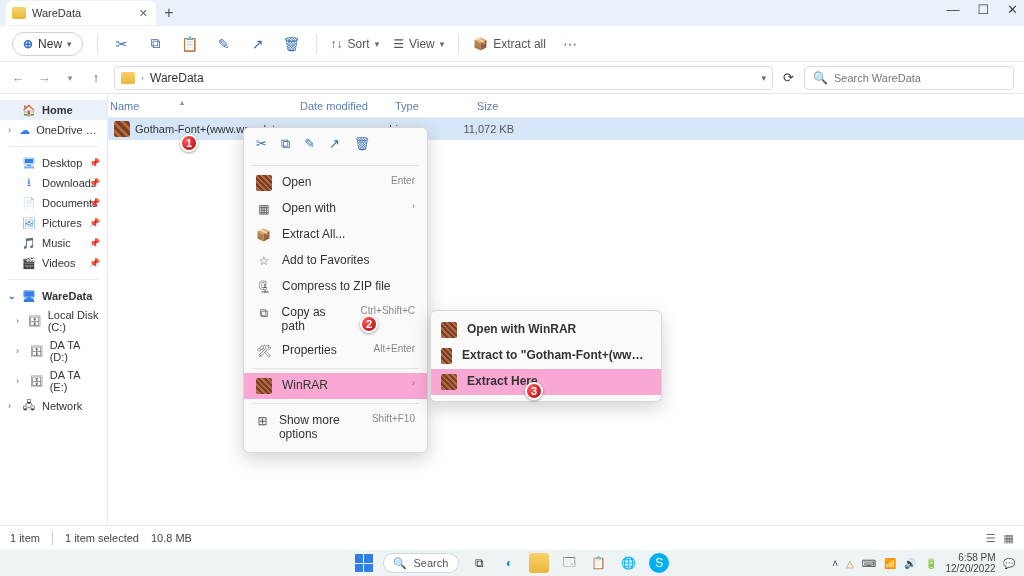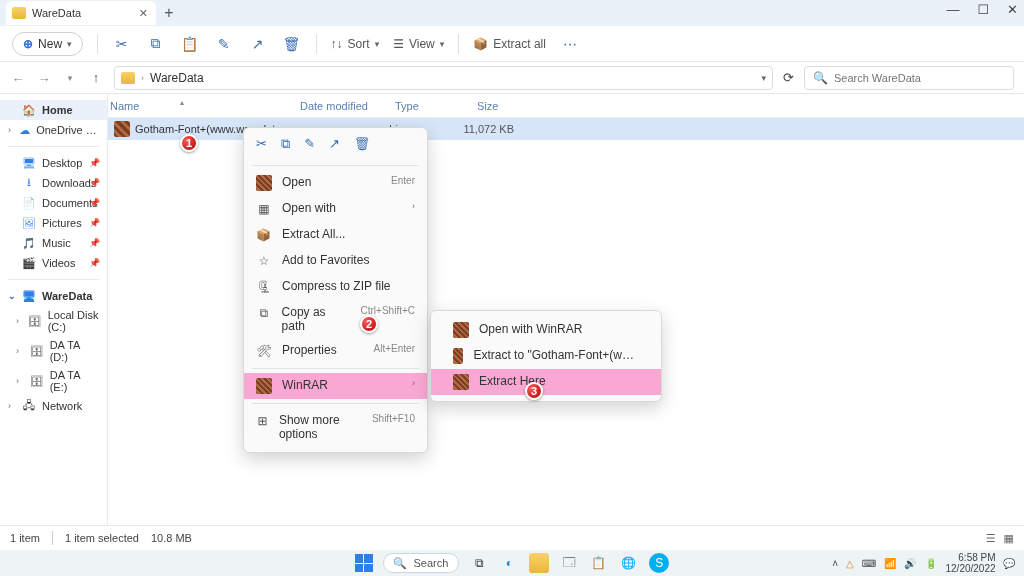--- a/index.html
+++ b/index.html
@@ -72,21 +72,21 @@
 .ctx-iconbar { display: flex; gap: 14px; padding: 2px 12px 8px; color: #3a6fb0; font-size: 13px; border-bottom: 1px solid transparent; }
 .ctx-item { display: flex; align-items: flex-start; padding: 5px 12px; gap: 10px; cursor: pointer; position: relative; }
 .ctx-item:hover, .ctx-item.hover { background: #f9a8d4; }
 .ctx-ico { width: 16px; height: 16px; display: flex; align-items: center; justify-content: center; color: #555; font-size: 12px; }
 .ctx-ico.rar { background: repeating-linear-gradient(45deg,#7a3f2a,#7a3f2a 2px,#b56a3e 2px,#b56a3e 4px); border-radius: 2px; }
 .ctx-short { margin-left: auto; color: #888; font-size: 10px; }
 .ctx-arrow { margin-left: auto; color: #666; font-size: 9px; }
 .ctx-sep { height: 1px; background: #e2e2e2; margin: 4px 8px; }
 
 .submenu { left: 430px; top: 310px; width: 232px; }
-.submenu .ctx-item { padding: 5px 22px; }
+.submenu .ctx-item { padding: 5px 10px; font-weight: bold; }
 
 
 .statusbar { position: absolute; left: 0; right: 0; bottom: 26px; height: 20px; background: #fff; border-top: 1px solid #e7e7e7; display: flex; align-items: center; padding: 12px 10px; gap: 12px; font-size: 11px; color: #444; }
 .statusbar .sepv { width: 1px; height: 14px; background: #ccc; }
 .status-right { margin-left: auto; display: flex; gap: 8px; color: #666; }
 
 
 .taskbar { position: absolute; left: 0; right: 0; bottom: 0; height: 26px; background: #eef3f6; display: flex; align-items: center; justify-content: center; gap: 10px; }
 .tb-center { display: flex; align-items: center; gap: 10px; }
 .tb-search { display: flex; align-items: center; gap: 6px; background: #fff; border: 1px solid #cfd6dc; border-radius: 14px; height: 20px; padding: 0 10px; font-size: 11px; color: #555; }

